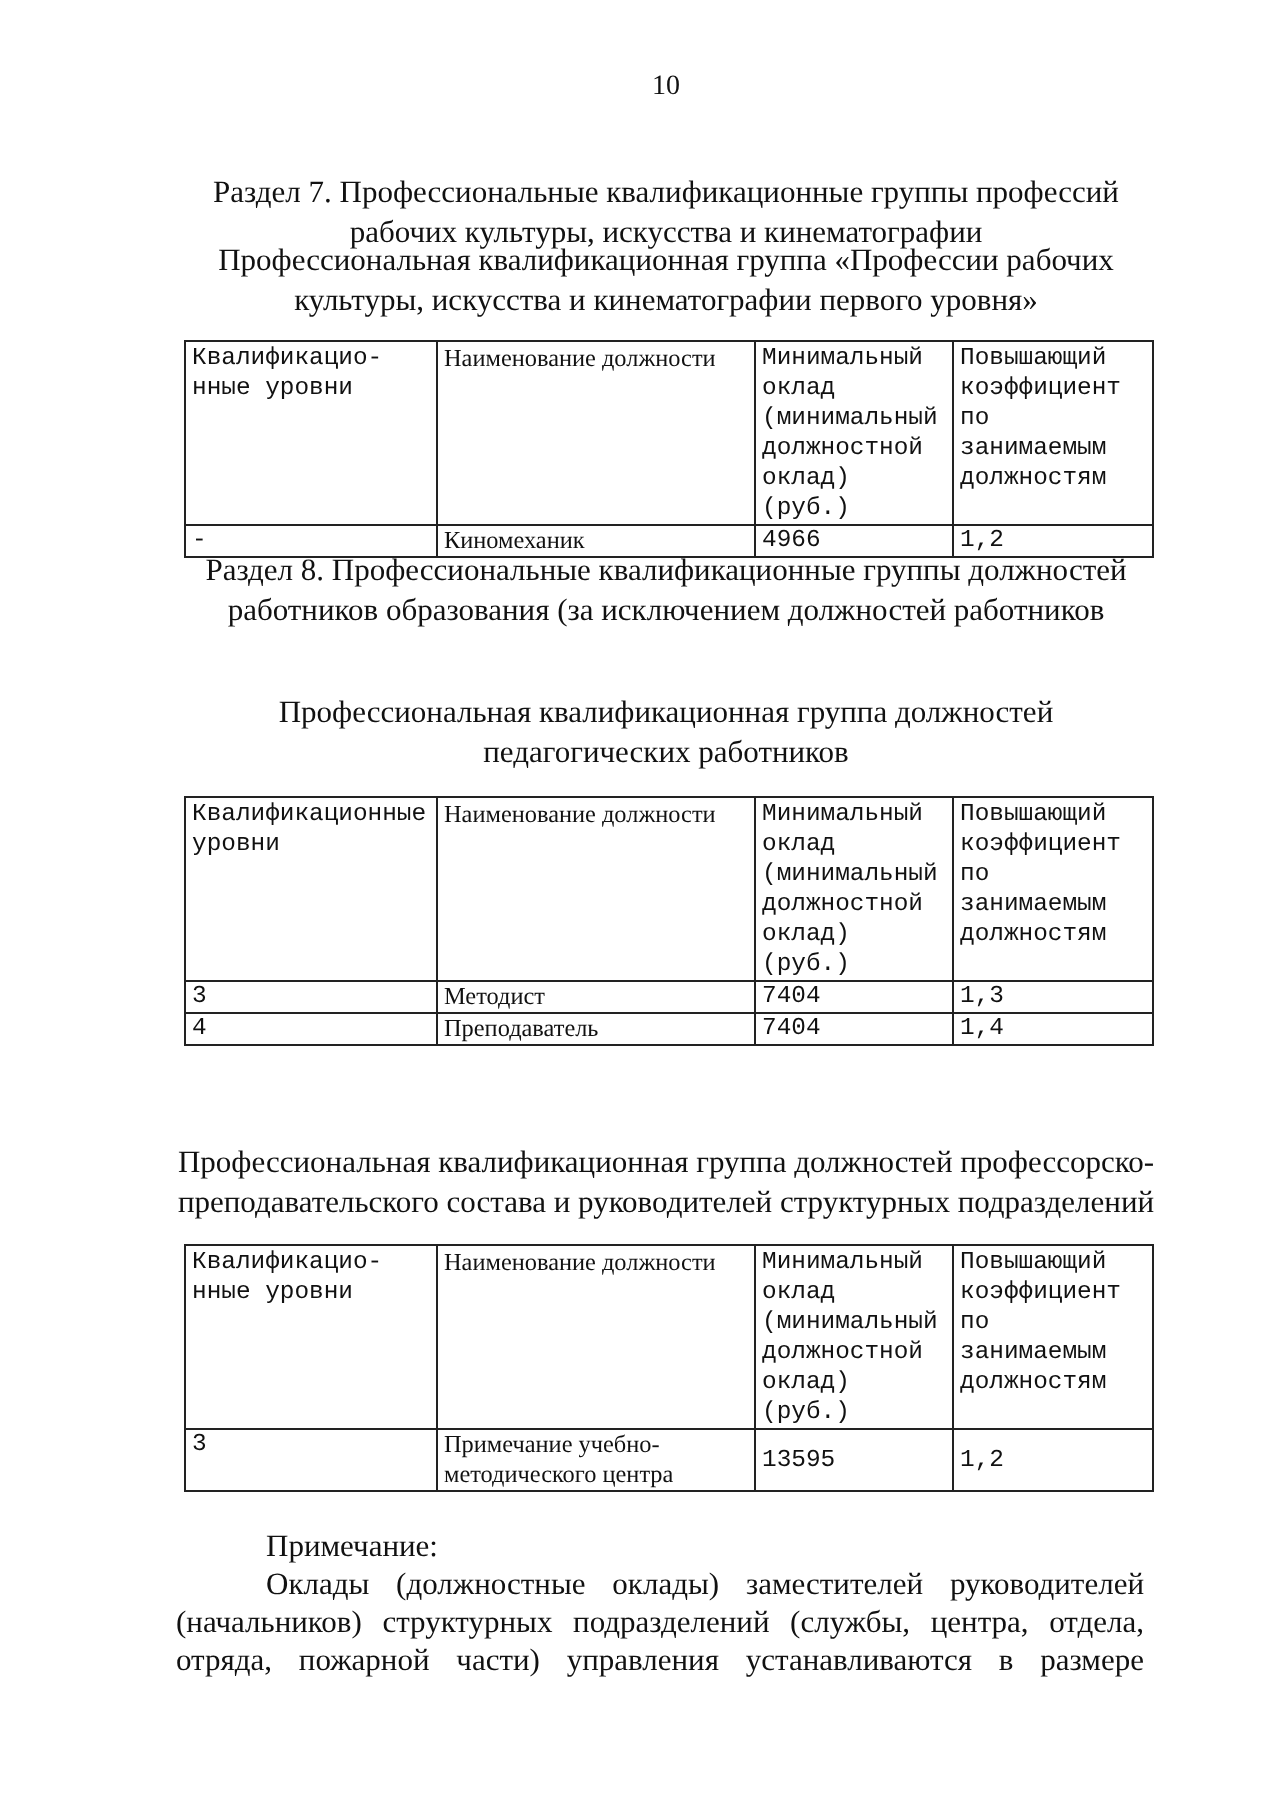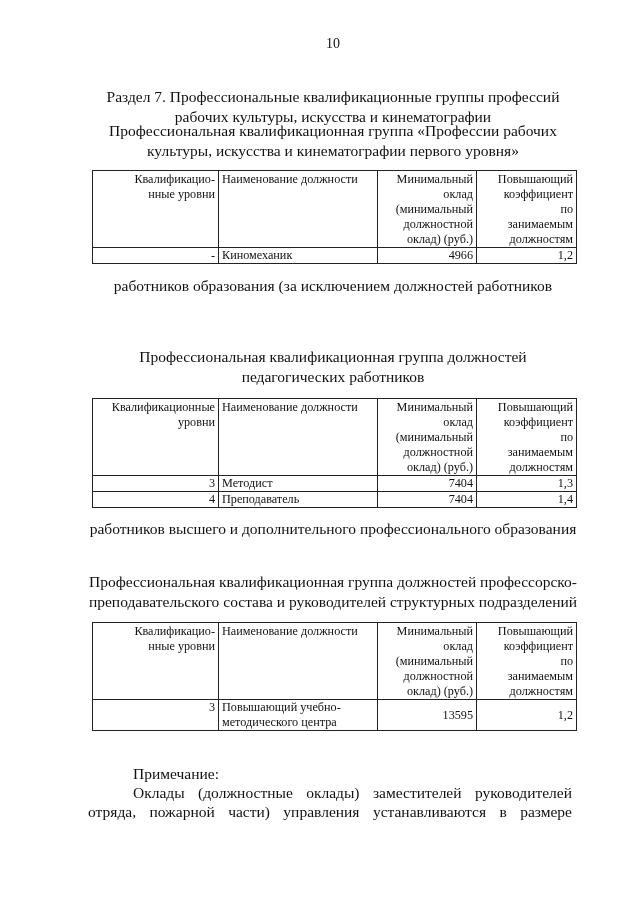--- a/index.html
+++ b/index.html
@@ -3,21 +3,21 @@
 <meta charset="utf-8">
 <style>
   html, body { margin: 0; padding: 0; background: #ffffff; }
   body { width: 640px; height: 905px; position: relative; overflow: hidden;
          font-family: "Liberation Serif", "DejaVu Serif", serif; color: #111; }
   .page-num { position: absolute; top: 36px; left: 0; width: 666px; text-align: center; font-size: 14px; }
   .heading { position: absolute; left: 80px; width: 506px; text-align: center; font-size: 15.5px; line-height: 20px; }
   table.kv { position: absolute; left: 92px; width: 484px; border-collapse: collapse; font-size: 12.2px; line-height: 15px; table-layout: fixed; }
   table.kv td, table.kv th { border: 1px solid #222; padding: 0 3px; vertical-align: top; font-weight: normal; }
   table.kv col.c1 { width: 126px; } table.kv col.c2 { width: 159px; } table.kv col.c3 { width: 99px; } table.kv col.c4 { width: 100px; }
-  th.center, td.center { text-align: right; } th.left, td.left { text-align: left; margin-top: 45px; }
+  th.center, td.center { text-align: left; font-family: Liberation Mono, monospace; } th.left, td.left { text-align: left; margin-top: 45px; }
   th { padding-top: 1px !important; }
   td.mid { vertical-align: middle !important; }
   .note { position: absolute; left: 88px; width: 484px; font-size: 15.5px; line-height: 19px; margin-top: 21px; }
   .note .title { padding-left: 45px; }
   .note .para { text-align: justify; text-align-last: justify; }
   .note .para .indent { display: inline-block; width: 45px; }
 </style>
 </head>
 <body>
 
@@ -65,20 +65,21 @@
   <tr>
     <td class="center">-</td>
     <td class="left">Киномеханик</td>
     <td class="center">4966</td>
     <td class="center">1,2</td>
   </tr>
 </tbody>
   </table>
 
 <div class="heading" style="top:276px;">
+  <div>Раздел 8. Профессиональные квалификационные группы должностей</div>
   <div>работников образования (за исключением должностей работников</div>
 </div>
 <div class="heading" style="top:347px;">
   <div>Профессиональная квалификационная группа должностей</div>
   <div>педагогических работников</div>
 </div>
 <table class="kv" style="top:398px;">
   <colgroup>
       <col class="c1">
       <col class="c2">
@@ -118,21 +119,20 @@
   <tr>
     <td class="center">4</td>
     <td class="left">Преподаватель</td>
     <td class="center">7404</td>
     <td class="center">1,4</td>
   </tr>
 </tbody>
   </table>
 
 <div class="heading" style="top:519px;">
-  <div>работников высшего и дополнительного профессионального образования</div>
 </div>
 <div class="heading" style="top:572px;">
   <div>Профессиональная квалификационная группа должностей профессорско-</div>
   <div>преподавательского состава и руководителей структурных подразделений</div>
 </div>
 <table class="kv" style="top:622px;">
   <colgroup>
       <col class="c1">
       <col class="c2">
       <col class="c3">
@@ -158,26 +158,27 @@
       <div>Повышающий</div>
           <div>коэффициент</div>
           <div>по</div>
           <div>занимаемым</div>
           <div>должностям</div>
     </th>
   </tr>
   <tr>
     <td class="center">3</td>
     <td class="left">
-      <div>Повышающий учебно-</div>
+      <div>Примечание учебно-</div>
           <div>методического центра</div>
     </td>
     <td class="center mid">13595</td>
     <td class="center mid">1,2</td>
   </tr>
 </tbody>
   </table>
 
 <div class="note" style="top:743px;">
   <div class="title">Примечание:</div>
   <div class="para"><span class="indent"></span><span>Оклады (должностные оклады) заместителей руководителей</span></div>
+  <div class="para">(начальников) структурных подразделений (службы, центра, отдела,</div>
   <div class="para">отряда, пожарной части) управления устанавливаются в размере</div>
 </div>
 
 </body></html>

